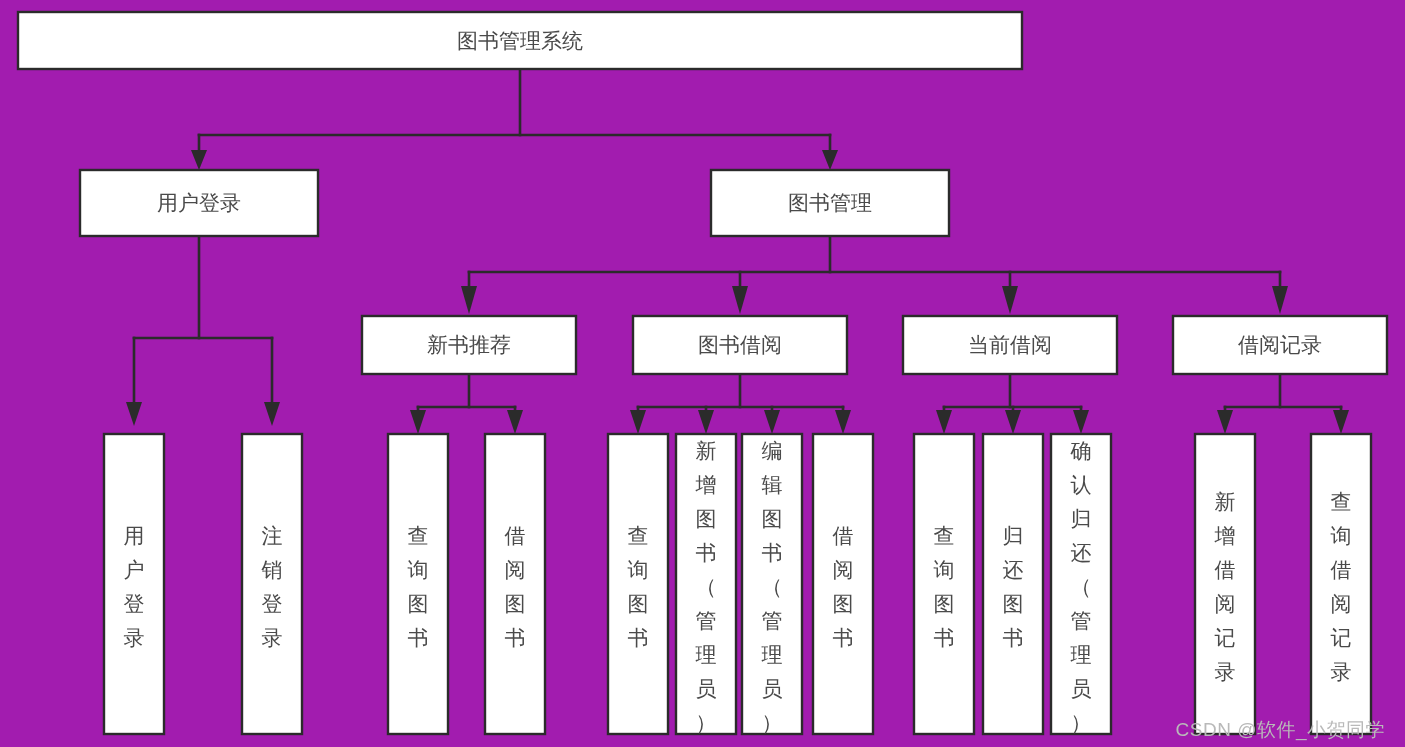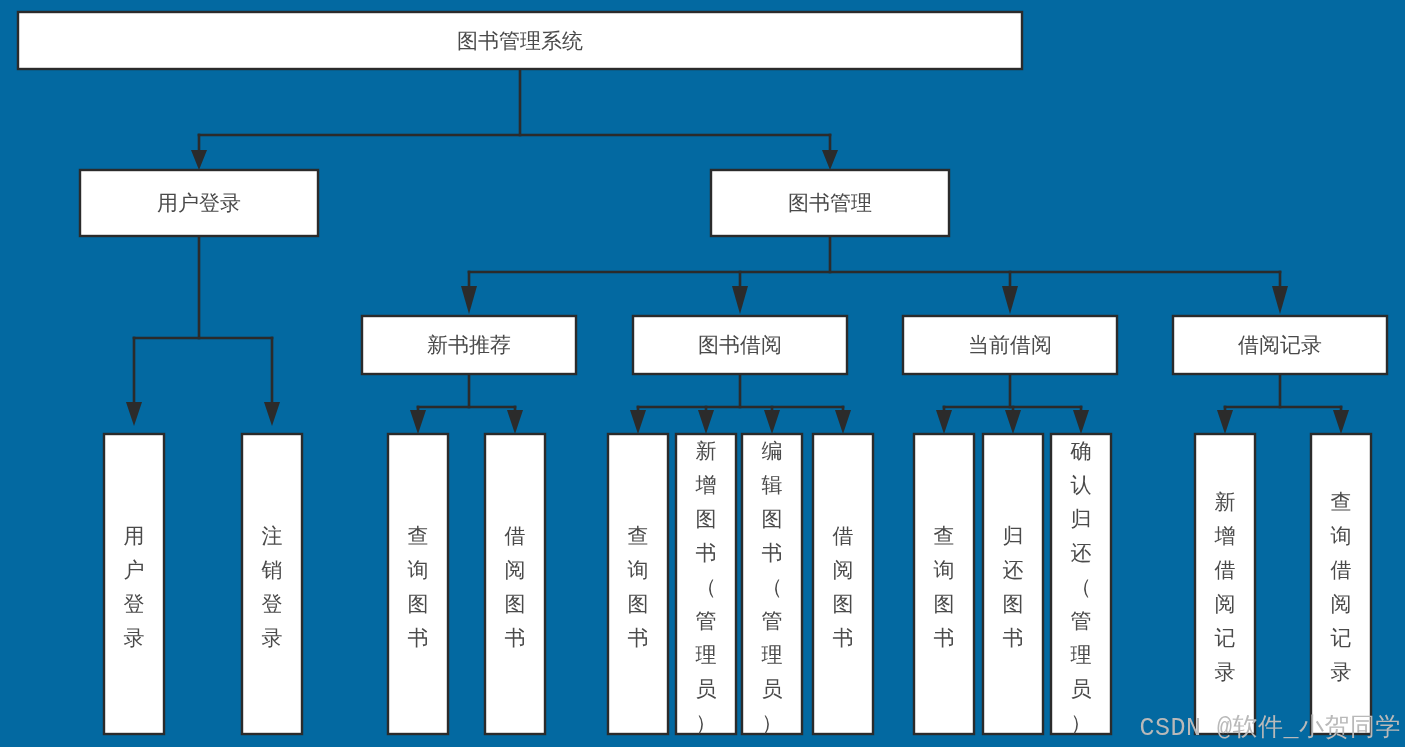--- a/index.html
+++ b/index.html
@@ -10,21 +10,21 @@
   body {
     width: 1405px;
     height: 747px;
     font-family: "DejaVu Sans", "Liberation Sans", sans-serif;
     overflow: hidden;
   }
   #diagram-root {
     position: relative;
     width: 1405px;
     height: 747px;
-    background: #0369a1;
+    background: #a21caf;
   }
   svg#flow {
     position: absolute;
     top: 0;
     left: 0;
     width: 1405px;
     height: 747px;
     display: block;
   }
   .node-box {
@@ -50,24 +50,24 @@
     dominant-baseline: middle;
   }
   .node-label-vert {
     fill: #4a4a4a;
     font-family: "DejaVu Sans", "Liberation Sans", sans-serif;
     font-size: 21px;
     text-anchor: middle;
   }
   .watermark-text {
     position: absolute;
-    right: 4px;
+    right: 20px;
     bottom: 4px;
-    font-family: Liberation Mono, monospace;
-    font-size: 25px;
+    font-family: Liberation Sans, sans-serif;
+    font-size: 19px;
     color: #b9b9b9;
     white-space: nowrap;
     letter-spacing: 0.5px;
   }
 </style>
 </head>
 <body>
 
 <div id="diagram-root">
 

